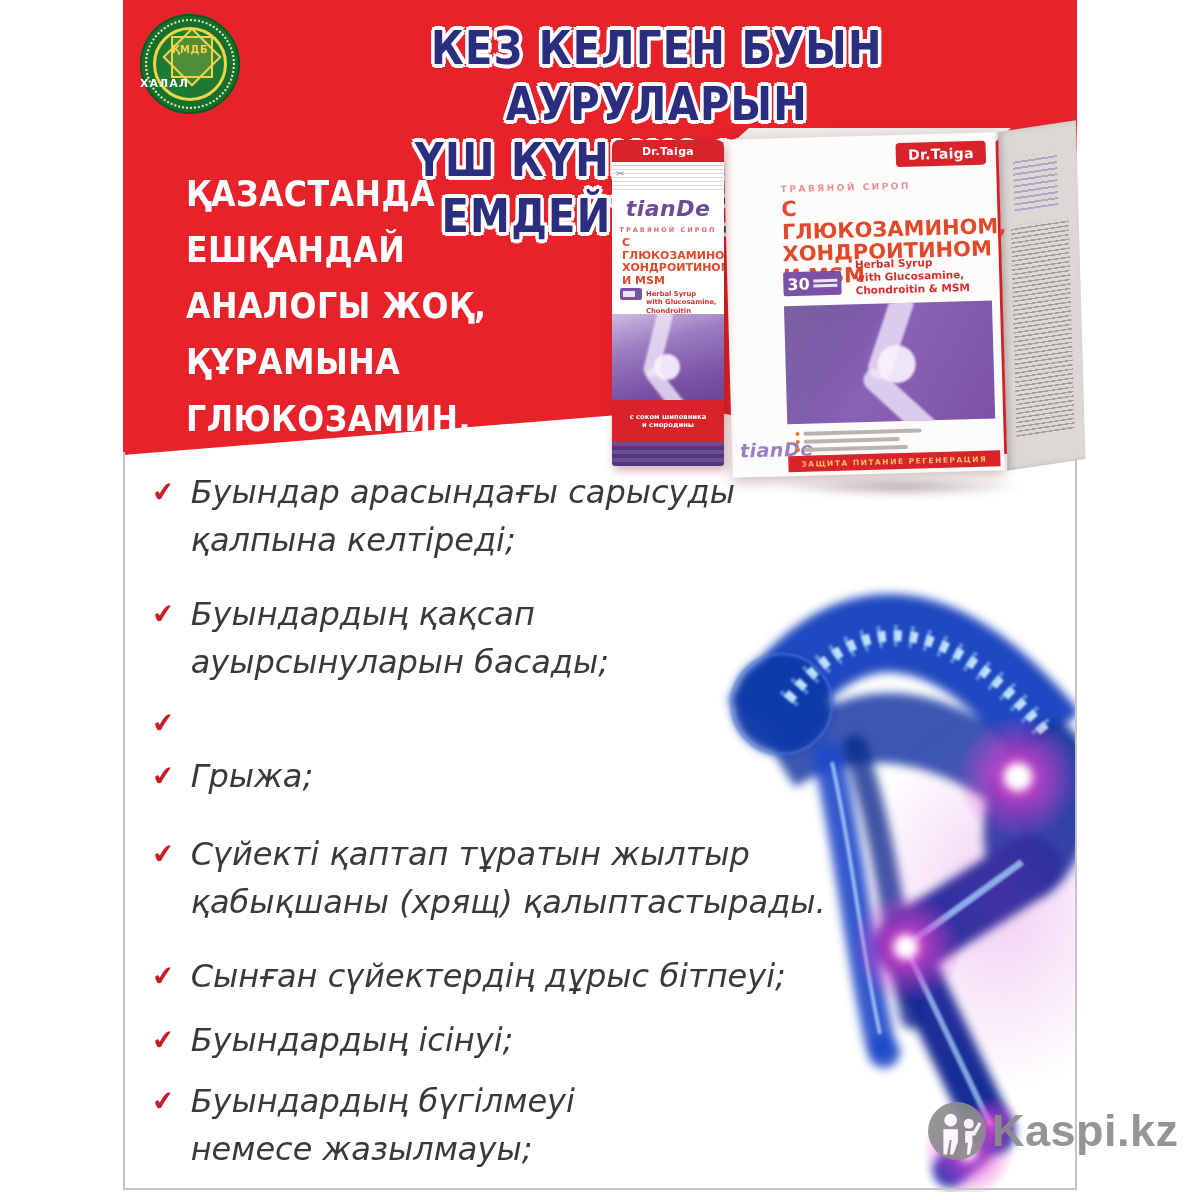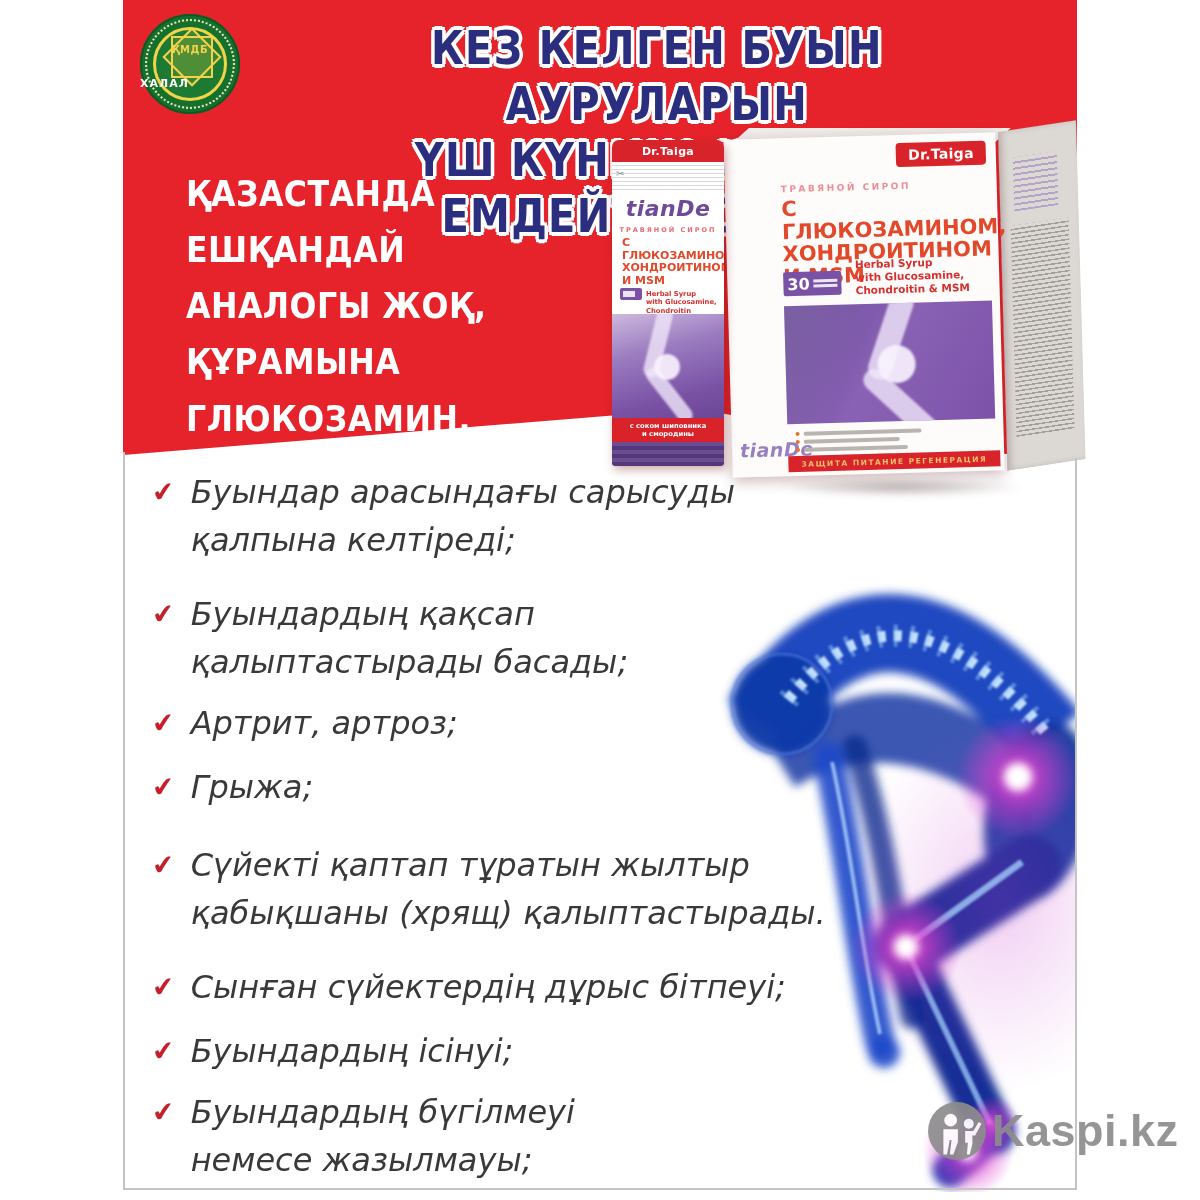--- a/index.html
+++ b/index.html
@@ -59,21 +59,21 @@
   .s-title{margin-top:3px;padding-left:10px;color:#e2492b;font-size:11px;font-weight:800;line-height:1.15;}
   .s-sub{margin-top:2px;padding-left:34px;color:#d5302e;font-size:6.8px;font-weight:bold;line-height:1.25;}
   .s-minibadge{position:absolute;left:8px;top:96px;width:22px;height:12px;background:#7a52a5;border-radius:2px;}
   .s-minibadge:after{content:"";position:absolute;left:3px;top:3px;width:12px;height:6px;background:rgba(255,255,255,.85);}
   .s-knee{position:absolute;left:0;right:0;top:122px;bottom:0;
         background:linear-gradient(165deg,#cdbade 0%,#9b7cc0 35%,#7a52a5 75%,#6a4694 100%);overflow:hidden;}
   .bone{position:absolute;background:rgba(240,230,250,.8);border-radius:12px;filter:blur(1px);}
   .s-knee .b1{width:16px;height:70px;left:38px;top:-6px;transform:rotate(14deg);}
   .s-knee .b2{width:15px;height:66px;left:50px;top:48px;transform:rotate(-38deg);}
   .s-knee .b3{width:26px;height:26px;border-radius:50%;left:42px;top:40px;background:rgba(250,244,255,.9);}
-  .s-footer{height:24px;background:#d8232a;color:#fff;font-size:6.8px;font-weight:bold;
+  .s-footer{height:42px;background:#d8232a;color:#fff;font-size:6.8px;font-weight:bold;
         display:flex;align-items:center;justify-content:center;text-align:center;line-height:1.25;}
   .s-crimp-bottom{height:24px;background:repeating-linear-gradient(180deg,#6a4d93 0 4px,#523878 4px 8px);}
 
   
   .boxwrap{position:absolute;left:726px;top:126px;width:352px;height:366px;z-index:3;}
   .box-shadowfloor{position:absolute;left:10px;bottom:-8px;width:330px;height:26px;
         background:radial-gradient(closest-side,rgba(60,30,30,.35),transparent 75%);filter:blur(3px);}
   .box-top{position:absolute;left:14px;top:2px;width:262px;height:16px;background:#f0edea;
         transform:skewX(-48deg);box-shadow:0 1px 2px rgba(0,0,0,.15);}
   .box-front{position:absolute;left:2px;top:10px;width:272px;height:338px;background:#fdfcfb;
@@ -242,25 +242,24 @@
 
   <ul class="benefits">
     <li>
         <span class="chk">✔</span>
         <span class="txt pre">Буындар арасындағы сарысуды
 қалпына келтіреді;</span>
       </li>
     <li>
         <span class="chk">✔</span>
         <span class="txt pre">Буындардың қақсап
-қалыптастырады басады;</span>
-      </li>
-    <li>
-        <span class="chk">✔</span>
-        <span class="txt pre">Артрит,  артроз;</span>
+ауырсынуларын басады;</span>
+      </li>
+    <li>
+        <span class="chk">✔</span>
       </li>
     <li>
         <span class="chk">✔</span>
         <span class="txt pre">Грыжа;</span>
       </li>
     <li>
         <span class="chk">✔</span>
         <span class="txt pre">Сүйекті қаптап тұратын жылтыр
 қабықшаны  (хрящ)  қалыптастырады.</span>
       </li>

